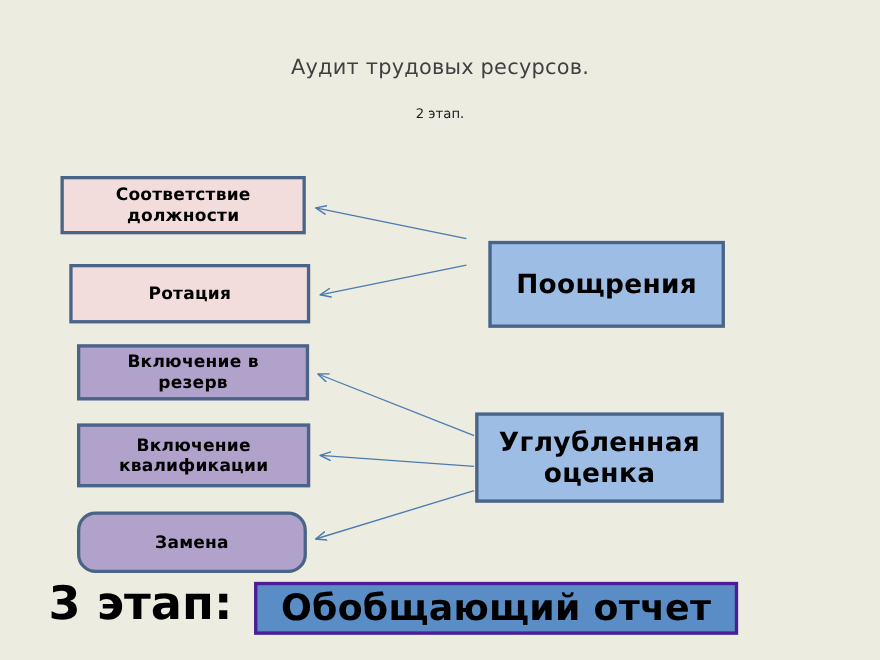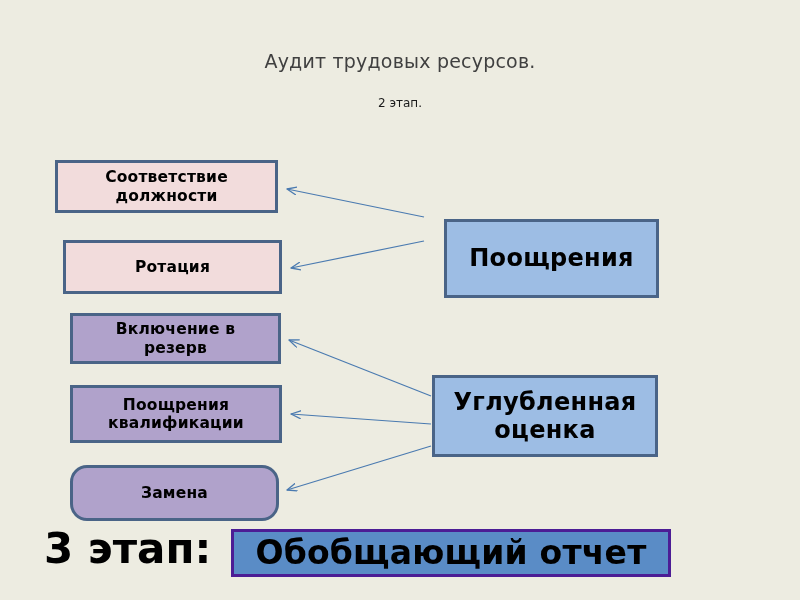--- a/index.html
+++ b/index.html
@@ -135,21 +135,21 @@
 
   <div class="node pink left-node" style="left:63px; top:240px; width:219px; height:54px;">
     <span>Ротация</span>
   </div>
 
   <div class="node lilac left-node" style="left:70px; top:313px; width:211px; height:51px;">
     <span>Включение в резерв</span>
   </div>
 
   <div class="node lilac left-node" style="left:70px; top:385px; width:212px; height:58px;">
-    <span>Поощрения квалификации</span>
+    <span>Включение квалификации</span>
   </div>
 
   <div class="node lilac left-node" style="left:70px; top:465px; width:209px; height:56px;border-radius:17px;">
     <span>Замена</span>
   </div>
 
   <div class="node blue right-node" style="left:444px; top:183px; width:215px; height:79px;margin-top:36px;">
     <span>Поощрения</span>
   </div>
 

